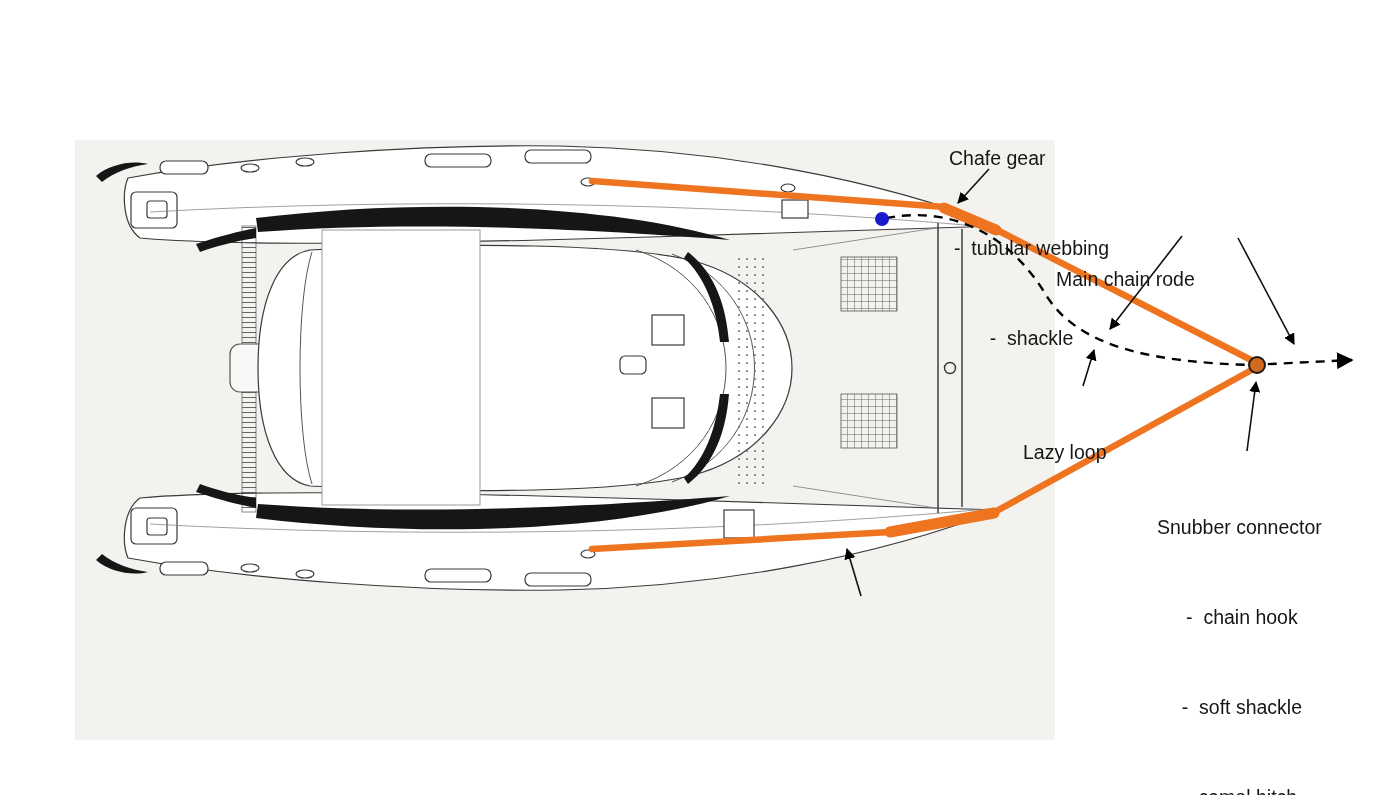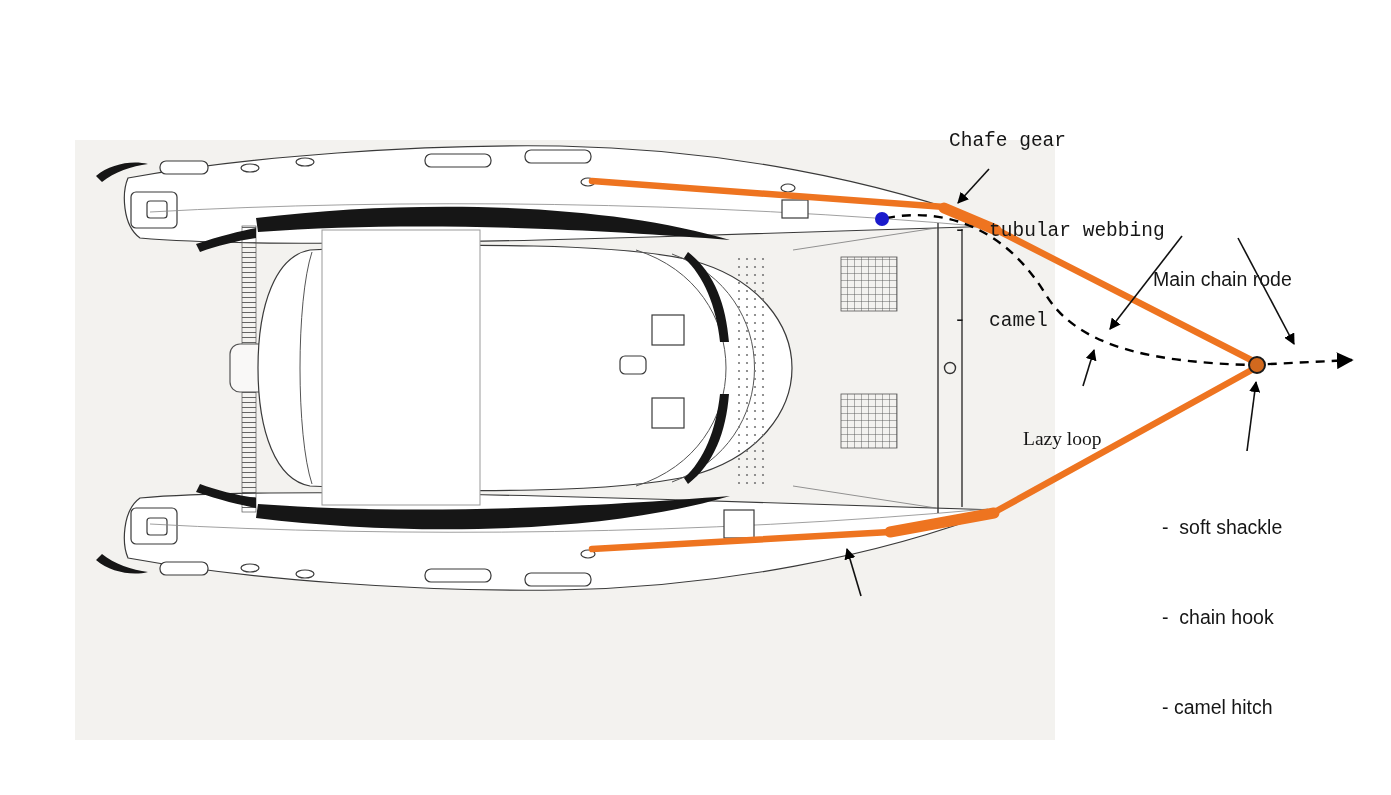--- a/index.html
+++ b/index.html
@@ -22,20 +22,21 @@
   }
   .label {
     position: absolute;
     color: #161616;
     font-size: 19.5px;
     line-height: 30px;
     white-space: pre;
   }
   .label .item {
     padding-left: 5px;
+    text-align: center;
   }
 </style>
 </head>
 <body>
 
 <div id="stage">
 
   <svg id="diagram-svg" width="1391" height="795" viewBox="0 0 1391 795">
     <defs>
       <marker id="arr" viewBox="0 0 10 10" refX="9" refY="5" markerWidth="7" markerHeight="7" orient="auto-start-reverse">
@@ -160,37 +161,38 @@
     <g stroke="#111" stroke-width="1.6" fill="none">
       <line x1="989" y1="169" x2="958" y2="203" marker-end="url(#arr)"></line>
       <line x1="1182" y1="236" x2="1110" y2="329" marker-end="url(#arr)"></line>
       <line x1="1238" y1="238" x2="1294" y2="344" marker-end="url(#arr)"></line>
       <line x1="1083" y1="386" x2="1094" y2="350" marker-end="url(#arr)"></line>
       <line x1="1247" y1="451" x2="1256" y2="382" marker-end="url(#arr)"></line>
       <line x1="861" y1="596" x2="847" y2="549" marker-end="url(#arr)"></line>
     </g>
   </svg>
 
-  <div class="label" style="left:949px; top:66px;font-family:Liberation Mono, monospace;">
+  <div class="label" style="left:949px; top:83px;">
     <div>Chafe gear</div>
     <div class="item">-  tubular webbing</div>
-    <div class="item">-  camel</div>
+    <div class="item">-  shackle</div>
   </div>
 
-  <div class="label" style="left:1153px; top:204px;">
+  <div class="label" style="left:1056px; top:204px;">
     <div>Main chain rode</div>
   </div>
 
-  <div class="label" style="left:1023px; top:364px;font-family:Liberation Serif, serif;">
+  <div class="label" style="left:1023px; top:377px;">
     <div>Lazy loop</div>
   </div>
 
   <div class="label" style="left:1157px; top:452px;">
+    <div>Snubber connector</div>
+    <div class="item">-  chain hook</div>
     <div class="item">-  soft shackle</div>
-    <div class="item">-  chain hook</div>
     <div class="item">- camel hitch</div>
   </div>
 
   <div class="label" style="left:796px; top:597px;">
     
     
   </div>
 
 </div>
 

